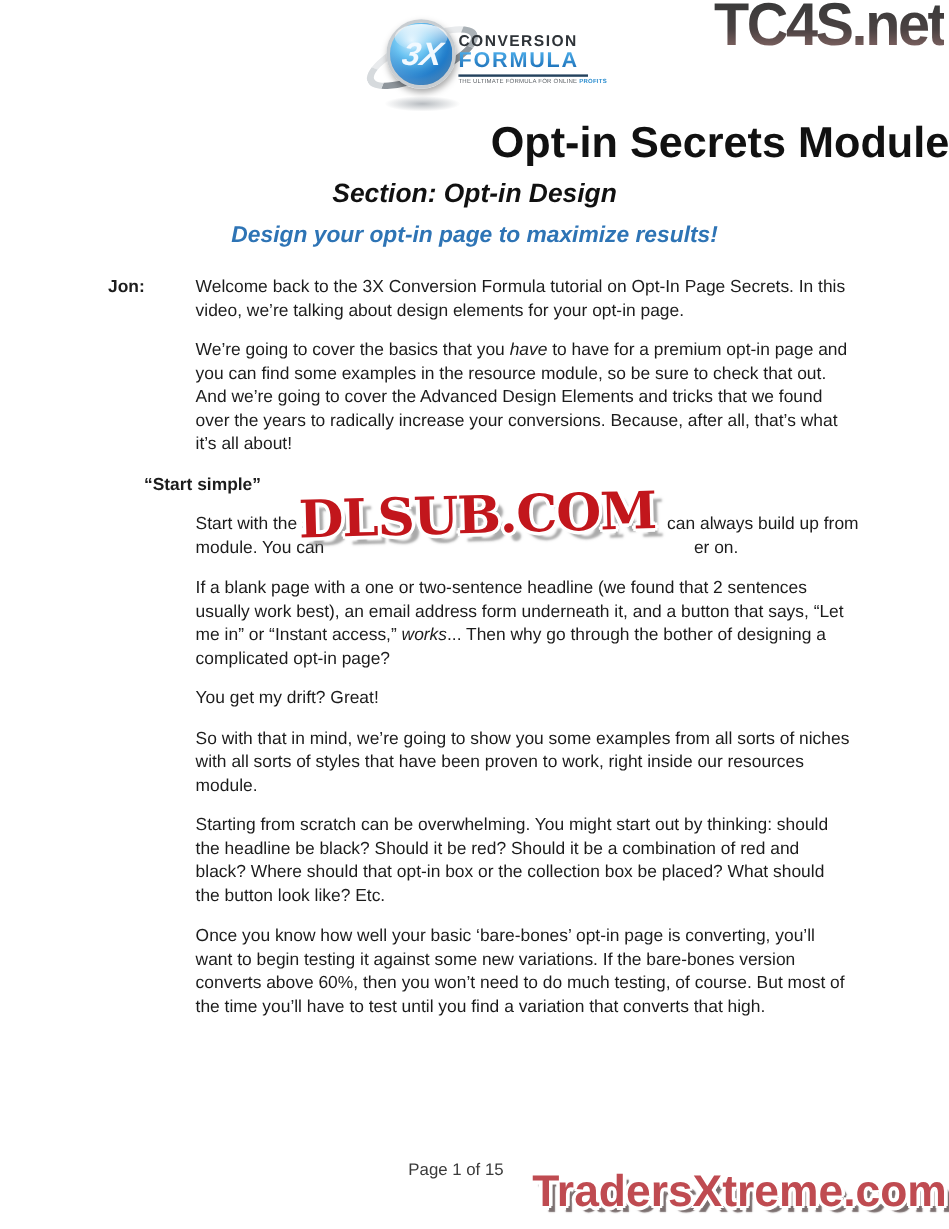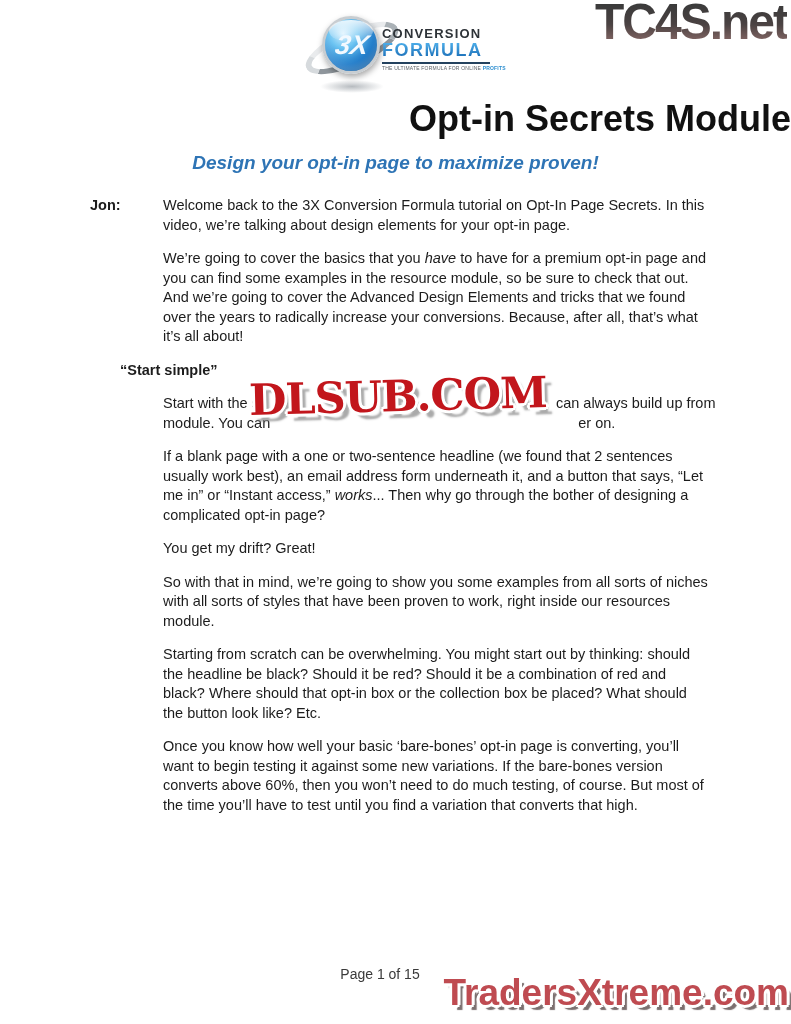--- a/index.html
+++ b/index.html
@@ -109,21 +109,22 @@
     <div class="reflection"></div>
     <div class="logo-text">
       <div class="logo-line1">CONVERSION</div>
       <div class="logo-line2">FORMULA</div>
       <div class="logo-rule"></div>
       <div class="logo-tagline"><span>THE ULTIMATE FORMULA FOR ONLINE </span><span class="hl">PROFITS</span></div>
     </div>
   </div>
 
   <div class="doc-title">Opt-in Secrets Module</div>
-  <div class="doc-subtitle">Design your opt-in page to maximize proven!</div>
+  <div class="doc-section">Section: Opt-in Design</div>
+  <div class="doc-subtitle">Design your opt-in page to maximize results!</div>
 
   <div class="transcript">
     <div class="speaker">Jon:</div>
 
     <p class="para">Welcome back to the 3X Conversion Formula tutorial on Opt-In Page Secrets. In this video, we’re talking about design elements for your opt-in page.</p>
 
     <p class="para"><span>We’re going to cover the basics that you </span><span class="it">have</span><span> to have for a premium opt-in page and you can find some examples in the resource module, so be sure to check that out. And we’re going to cover the Advanced Design Elements and tricks that we found over the years to radically increase your conversions. Because, after all, that’s what it’s all about!</span></p>
 
 
     <p class="para para-heading">“Start simple”</p>

